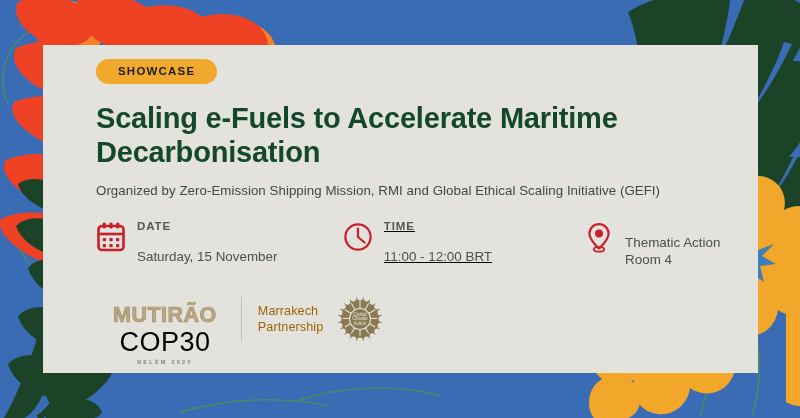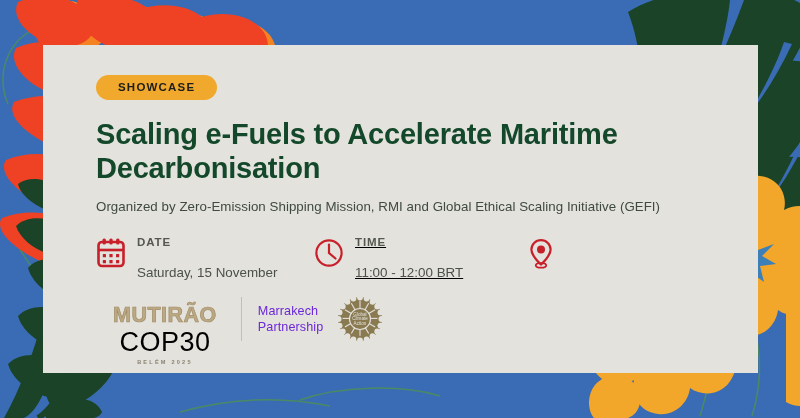--- a/index.html
+++ b/index.html
@@ -20,21 +20,21 @@
     position:absolute;
     left:43px; top:45px;
     width:715px; height:328px;
     background:#e3e2dc;
     z-index:5;
   }
 
   .card-inner{
     position:relative;
     width:100%; height:100%;
-    padding:30px 0 0 53px;
+    padding:14px 0 0 53px;
   }
 
   .badge{
     display:inline-block;
     background:#f0a92c;
     color:#1d1d1b;
     font-size:11.5px;
     font-weight:bold;
     letter-spacing:1.2px;
     padding:6px 22px 7px;
@@ -56,20 +56,21 @@
     font-size:13.3px;
     color:#3f4a42;
     letter-spacing:0.05px;
   }
 
   
   .info-row{
     margin-top:22px;
     display:flex;
     align-items:flex-start;
+    gap:44px;
   }
   .info-item{ display:flex; align-items:flex-start; }
   .info-item.date{ width:218px; }
   .info-item.time{ width:212px;text-decoration:underline; }
   .ico{ flex:0 0 auto; width:30px; height:32px; margin-right:11px; margin-top:1px; }
   .ico svg{ display:block; }
   .info-text .lbl{
     font-size:11.5px; font-weight:bold; color:#55584f;
     letter-spacing:0.9px; line-height:1.2;
   }
@@ -97,21 +98,21 @@
   .belem{
     font-size:5.6px; letter-spacing:2.2px; color:#8a8371;
     margin-top:3px; font-weight:bold;
   }
 
   .divider{
     width:1px; height:44px; background:#c3bfb2;
     margin:0 16px 0 24px;
   }
   .mp-text{
-    font-size:12.6px; line-height:1.28; color:#6d28d9;
+    font-size:12.6px; line-height:1.28; color:#a16207;
     letter-spacing:0.1px;
   }
   .seal{ margin-left:14px; width:46px; height:46px; }
   .seal svg{ display:block; }
 </style>
 </head>
 <body>
 
 <div class="bg-art">
   <svg viewBox="0 0 800 418" xmlns="http://www.w3.org/2000/svg">
@@ -266,20 +267,21 @@
 
       <div class="info-item location">
         <span class="ico">
           <svg width="30" height="32" viewBox="0 0 30 32">
             <path d="M15 3.2 C 9.6 3.2, 5.4 7.4, 5.4 12.6 C 5.4 19, 15 27.5, 15 27.5 C 15 27.5, 24.6 19, 24.6 12.6 C 24.6 7.4, 20.4 3.2, 15 3.2 Z" fill="none" stroke="#c8202a" stroke-width="2.2"></path>
             <circle cx="15" cy="12.4" r="4" fill="#c8202a"></circle>
             <ellipse cx="15" cy="28.4" rx="5.2" ry="2.2" fill="none" stroke="#c8202a" stroke-width="1.8"></ellipse>
           </svg>
         </span>
         <div class="info-text">
+          <div class="val">Thematic Action Room 4</div>
         </div>
       </div>
 
     </div>
 
     
     <div class="logos">
 
       <div class="cop-logo">
         <div class="mutirao">MUTIRÃO</div>

